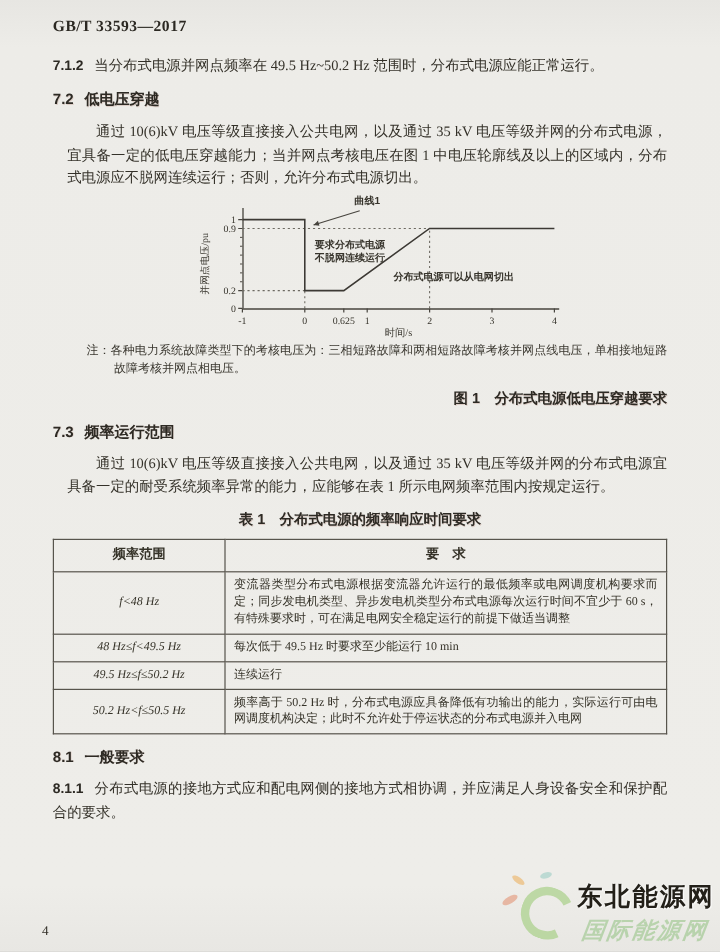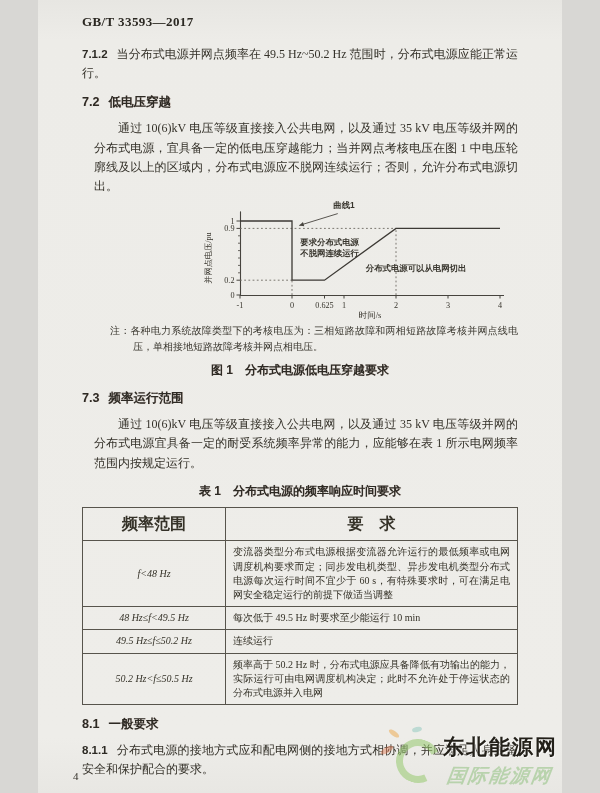--- a/index.html
+++ b/index.html
@@ -1,17 +1,17 @@
 <!DOCTYPE html>
 <html><head>
 <meta charset="utf-8">
 <style>
   html,body{margin:0;padding:0;background:#d8d7d4;}
   .page{
-    width:524px;height:793px;position:relative;overflow:hidden;margin:0 auto;
+    width:600px;height:793px;position:relative;overflow:hidden;margin:0 auto;
     background:linear-gradient(180deg,#e7e6e2 0%,#edece8 5%,#eeede9 93%,#e8e7e3 100%);
     font-family:"Liberation Serif","DejaVu Serif",serif;
     color:#343129;
   }
   .content{padding:14px 44px 0 44px;}
   .doc-header{
     font-weight:bold;font-size:13px;letter-spacing:.4px;margin:0 0 15px 0;color:#2b2822;
   }
   .clause{font-size:12px;line-height:1.6;text-align:justify;margin:0 0 2px 0;}
   .clause .num{
@@ -25,35 +25,35 @@
   }
   .h2 .num{margin-right:9px;}
   .para{font-size:12px;line-height:1.6;text-align:justify;text-indent:2em;margin:0 0 3px 12px;}
   .figure{width:330px;margin:0 0 0 118px;}
   .figure svg{display:block;}
   .note{
     font-size:10px;line-height:1.55;margin:2px 0 4px 28px;text-align:justify;
     padding-left:2.3em;text-indent:-2.3em;color:#3a372f;
   }
   .fig-caption{
-    text-align:center;font-weight:bold;font-size:12px;margin:8px 0 7px 0;
+    text-align:right;font-weight:bold;font-size:12px;margin:8px 0 7px 0;
     font-family:"Liberation Sans","DejaVu Sans",sans-serif;color:#2d2a24;
     text-shadow:.5px .3px .5px rgba(150,70,50,.18);
   }
   .tbl-caption{
     text-align:center;font-weight:bold;font-size:12px;margin:10px 0 7px 0;
     font-family:"Liberation Sans","DejaVu Sans",sans-serif;color:#2d2a24;
     text-shadow:.5px .3px .5px rgba(150,70,50,.18);
   }
   table.freq{
     width:100%;border-collapse:collapse;font-size:10px;line-height:1.42;
     border:1.5px solid #4c4943;color:#353228;
   }
   table.freq th,table.freq td{border:1px solid #57544c;}
-  table.freq th{font-weight:bold;padding:5px 6px;font-size:16px;}
+  table.freq th{font-weight:bold;padding:5px 6px;font-size:11px;}
   table.freq td{padding:4px 7px;}
   td.freq-range{text-align:center;width:128px;font-style:italic;}
   td.freq-req{text-align:justify;font-style:normal;}
   .page-num{position:absolute;left:35px;bottom:11px;font-size:11px;color:#343129;}
   
   .watermark{position:absolute;right:4px;bottom:4px;width:180px;height:72px;pointer-events:none;}
   .wm-back{
     position:absolute;right:6px;bottom:0;font-size:19px;font-weight:bold;font-style:italic;
     color:rgba(125,185,105,.45);letter-spacing:2px;transform:skewX(-8deg);
   }

